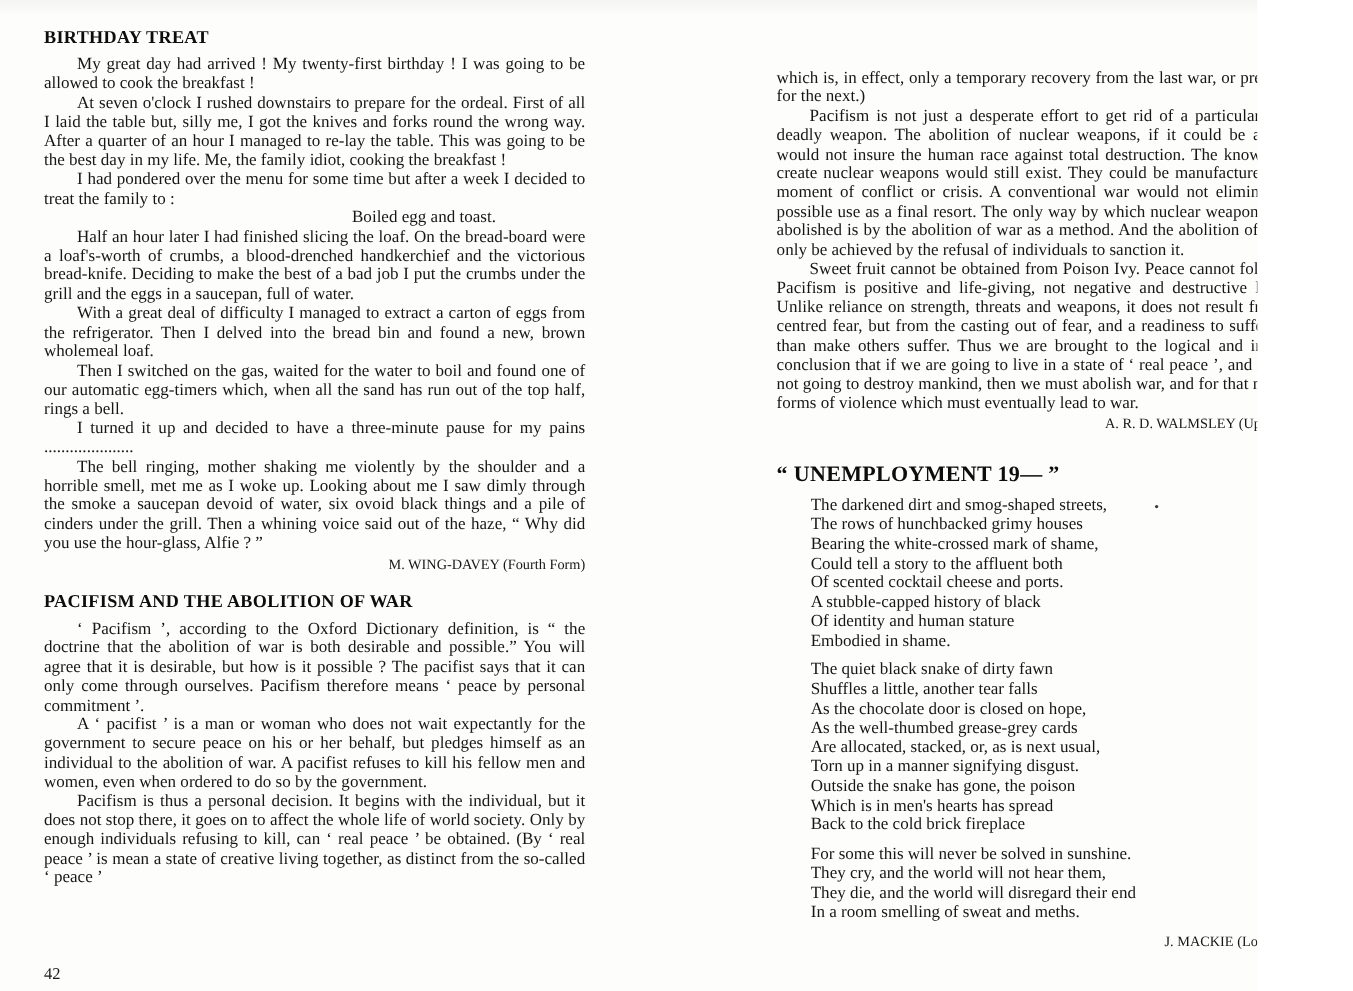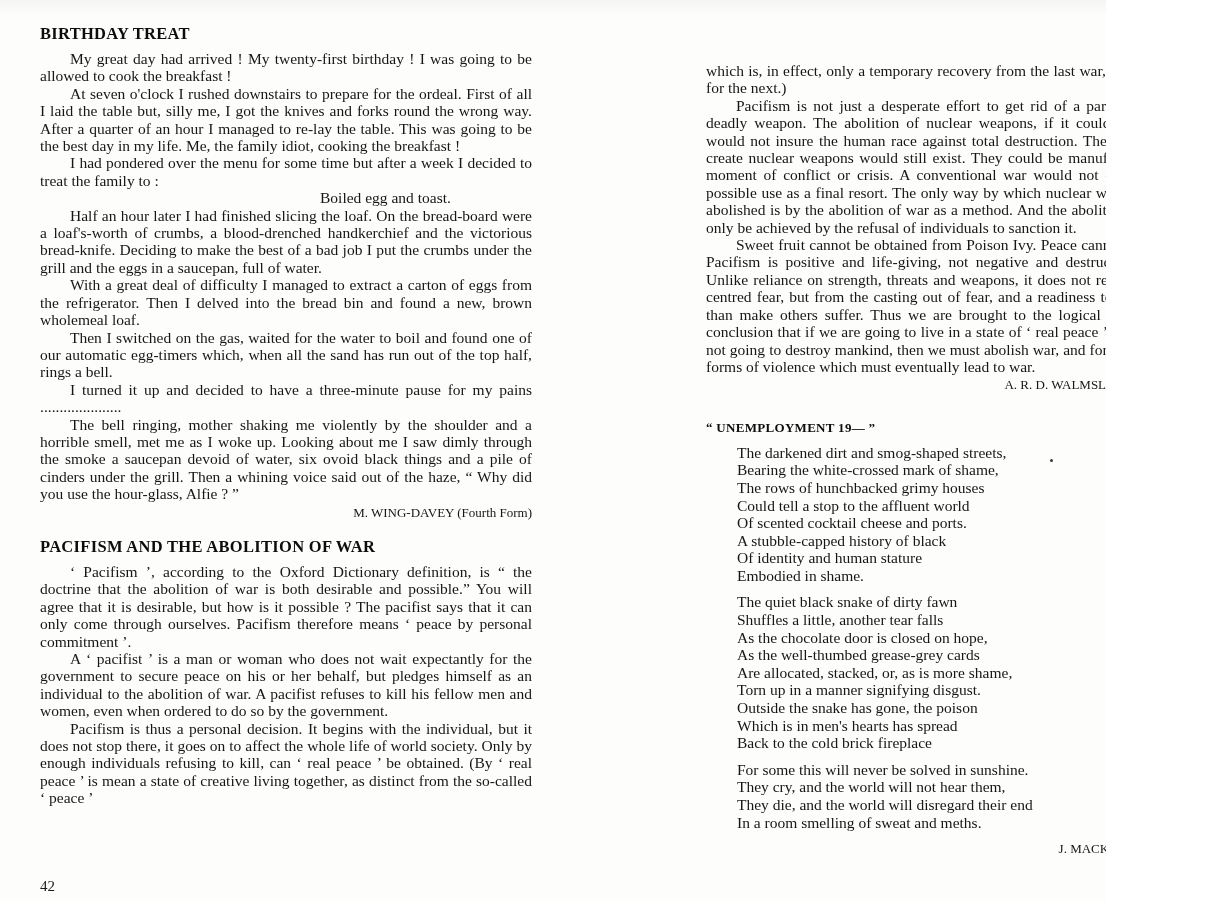--- a/index.html
+++ b/index.html
@@ -8,20 +8,21 @@
     background: #ffffff;
   }
   .spread {
     position: relative;
     width: 1106px;
     height: 901px;
     background: linear-gradient(180deg, #f4f4f2 0px, #fdfdfc 14px, #fdfdfc 100%);
     font-family: "Liberation Serif", "DejaVu Serif", serif;
     color: #161616;
     overflow: hidden;
+    padding-left: 37px;
   }
   .page {
     position: absolute;
     top: 0;
   }
   .page-left  { left: 40px;  top: 24px; width: 492px; }
   .page-right { left: 706px; top: 30px; width: 492px; }
 
   h2.article-title {
     font-size: 16.5px;
@@ -49,21 +50,21 @@
 
   .attribution {
     font-size: 13px;
     line-height: 17.4px;
     text-align: right;
     margin-top: 1px;
   }
   .attribution-gap { margin-bottom: 8px; }
 
   .poem-title {
-    font-size: 13px;
+    font-size: 20px;
     font-weight: bold;
     letter-spacing: 0.3px;
     margin: 26px 0 8px 0;
     color: #0d0d0d;
   }
   .stanza { margin: 0 0 9px 31px; }
   .poem-line {
     font-size: 15.5px;
     line-height: 17.6px;
     text-align: left;
@@ -139,35 +140,35 @@
         </div>
 
       <div class="attribution">A. R. D. WALMSLEY (Upper Sixth)</div>
     </article>
 
     <article>
       <h2 class="poem-title">“ UNEMPLOYMENT 19— ”</h2>
 
       <div class="stanza">
           <div class="poem-line">The darkened dirt and smog-shaped streets,</div>
+          <div class="poem-line">The rows of hunchbacked grimy houses</div>
           <div class="poem-line">Bearing the white-crossed mark of shame,</div>
-          <div class="poem-line">The rows of hunchbacked grimy houses</div>
-          <div class="poem-line">Could tell a stop to the affluent world</div>
+          <div class="poem-line">Could tell a story to the affluent both</div>
           <div class="poem-line">Of scented cocktail cheese and ports.</div>
           <div class="poem-line">A stubble-capped history of black</div>
           <div class="poem-line">Of identity and human stature</div>
           <div class="poem-line">Embodied in shame.</div>
         </div>
 
       <div class="stanza">
           <div class="poem-line">The quiet black snake of dirty fawn</div>
           <div class="poem-line">Shuffles a little, another tear falls</div>
           <div class="poem-line">As the chocolate door is closed on hope,</div>
           <div class="poem-line">As the well-thumbed grease-grey cards</div>
-          <div class="poem-line">Are allocated, stacked, or, as is more shame,</div>
+          <div class="poem-line">Are allocated, stacked, or, as is next usual,</div>
           <div class="poem-line">Torn up in a manner signifying disgust.</div>
           <div class="poem-line">Outside the snake has gone, the poison</div>
           <div class="poem-line">Which is in men's hearts has spread</div>
           <div class="poem-line">Back to the cold brick fireplace</div>
         </div>
 
       <div class="stanza">
           <div class="poem-line">For some this will never be solved in sunshine.</div>
           <div class="poem-line">They cry, and the world will not hear them,</div>
           <div class="poem-line">They die, and the world will disregard their end</div>

